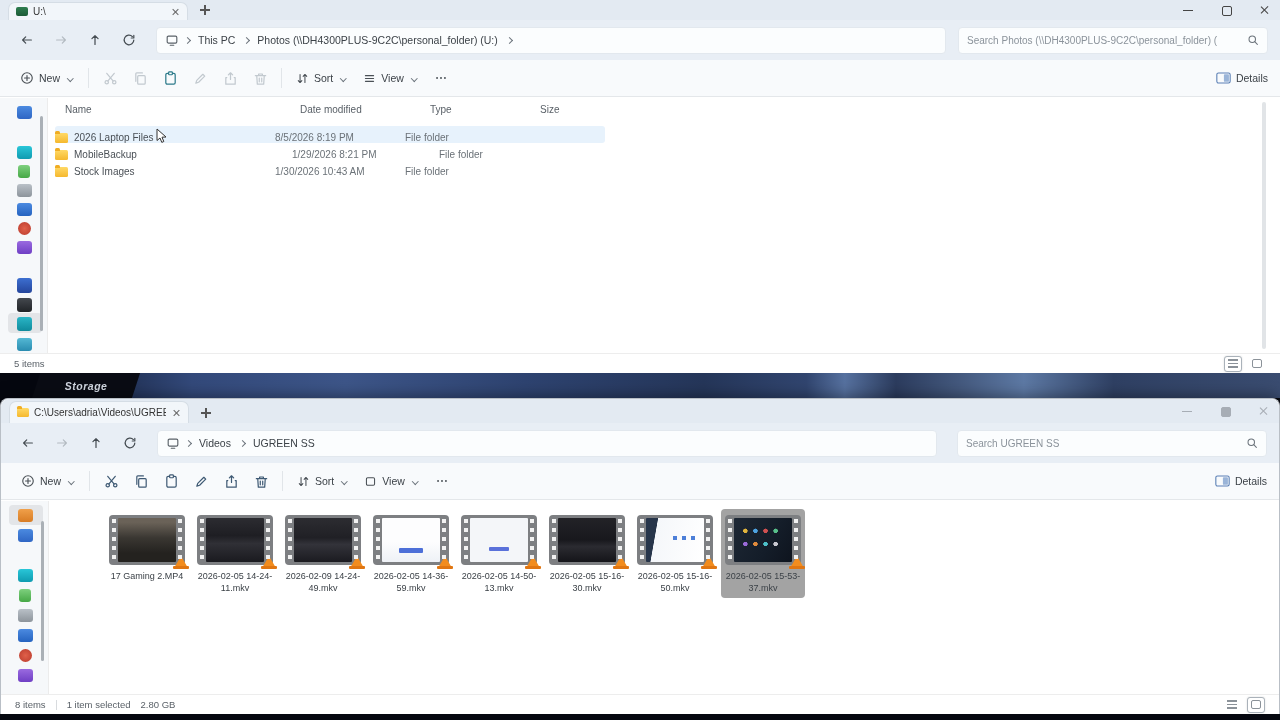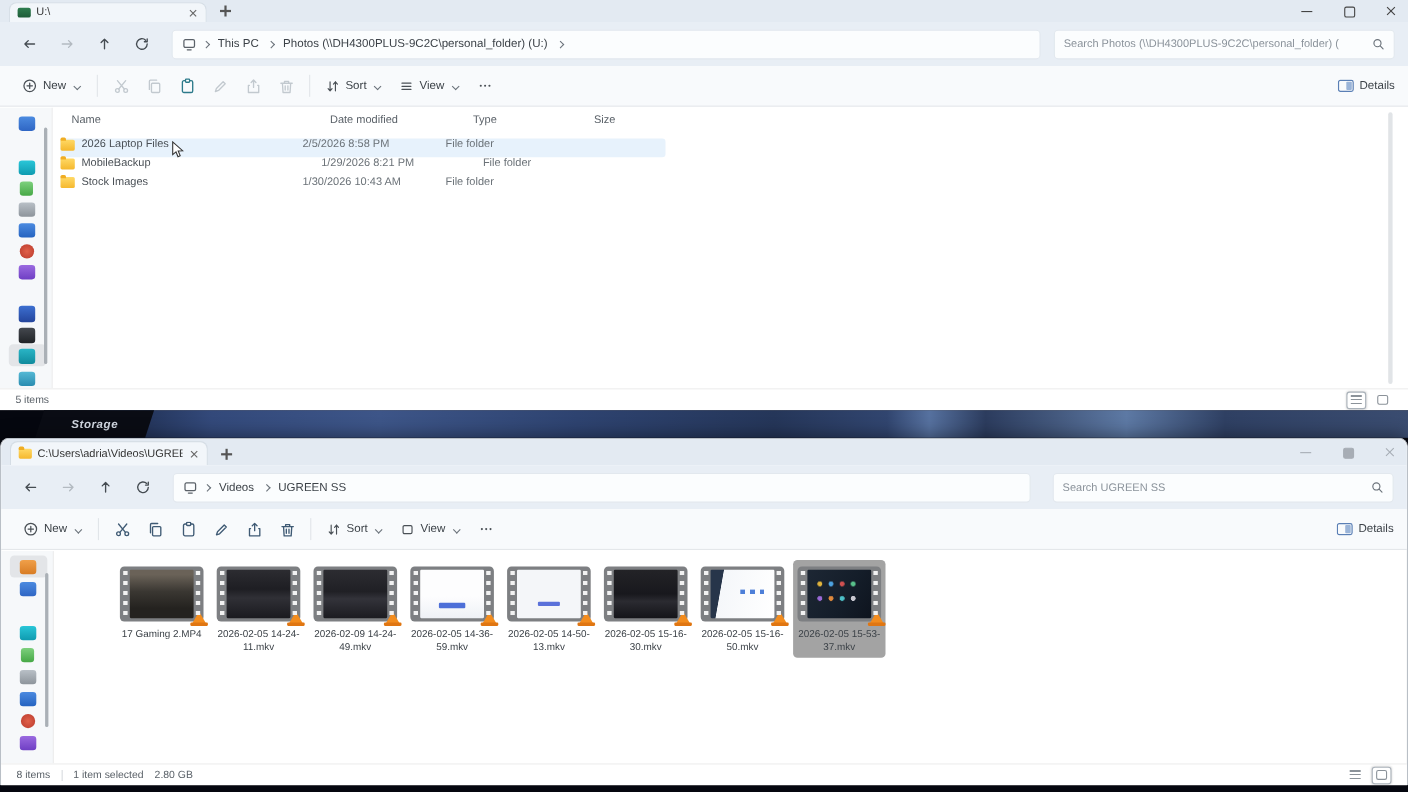--- a/index.html
+++ b/index.html
@@ -64,21 +64,21 @@
 
   
   .sidebar { position:absolute; left:0; top:0; bottom:0; width:48px; background:#f6f8fa; border-right:1px solid #ececec; }
   .sb-ic { position:absolute; left:17px; width:15px; height:13px; border-radius:3px; }
   .sb-hl { position:absolute; left:8px; width:34px; height:20px; background:#e3e5e8; border-radius:4px; }
   .sb-scroll { position:absolute; left:40px; width:3px; background:#aab0b6; border-radius:2px; }
 
   
   .list-head { position:absolute; display:flex; font-size:10px; color:#5a6168; }
   .lh-name { width:235px; } .lh-date { width:130px; } .lh-type { width:110px; } .lh-size { width:60px; }
-  .file-row { position:absolute; left:55px; width:550px; height:17px; display:flex; align-items:flex-start; font-size:10px; color:#4a5056; border-radius:3px; }
+  .file-row { position:absolute; left:55px; width:550px; height:17px; display:flex; align-items:flex-end; font-size:10px; color:#4a5056; border-radius:3px; }
   .file-row.hover { background:#e7f2fc; }
   .fr-name { width:220px; display:flex; align-items:center; gap:6px; }
   .fr-date { width:130px; color:#6b7278; } .fr-type { width:110px; color:#6b7278; }
   .folder-ic { position:relative; width:13px; height:10px; background:linear-gradient(#ffd966,#f5b82e); border-radius:1.5px; flex:0 0 auto; }
   .folder-ic::before { content:""; position:absolute; left:0; top:-2px; width:5px; height:3px; background:#f0ad23; border-radius:1.5px 1.5px 0 0; }
 
   
   .statusbar { position:absolute; left:0; right:0; bottom:0; height:20px; background:#fff; border-top:1px solid #ededed;
     display:flex; align-items:center; padding:0 14px; font-size:9.5px; color:#5a6168; gap:10px; }
   .st-div { width:1px; height:10px; background:#d8dbde; }
@@ -311,21 +311,21 @@
           <span class="lh-date">Date modified</span>
           <span class="lh-type">Type</span>
           <span class="lh-size">Size</span>
         </div>
 
         <div class="file-row hover" style="top:28px;left:7px;">
           <span class="fr-name">
               <span class="folder-ic"></span>
               <span>2026 Laptop Files</span>
             </span>
-          <span class="fr-date">2/5/2026 8:58 PM</span>
+          <span class="fr-date">8/5/2026 8:19 PM</span>
           <span class="fr-type">File folder</span>
         </div>
         <div class="file-row" style="top:45px;left:7px;gap:17px;">
           <span class="fr-name">
               <span class="folder-ic"></span>
               <span>MobileBackup</span>
             </span>
           <span class="fr-date">1/29/2026 8:21 PM</span>
           <span class="fr-type">File folder</span>
         </div>

